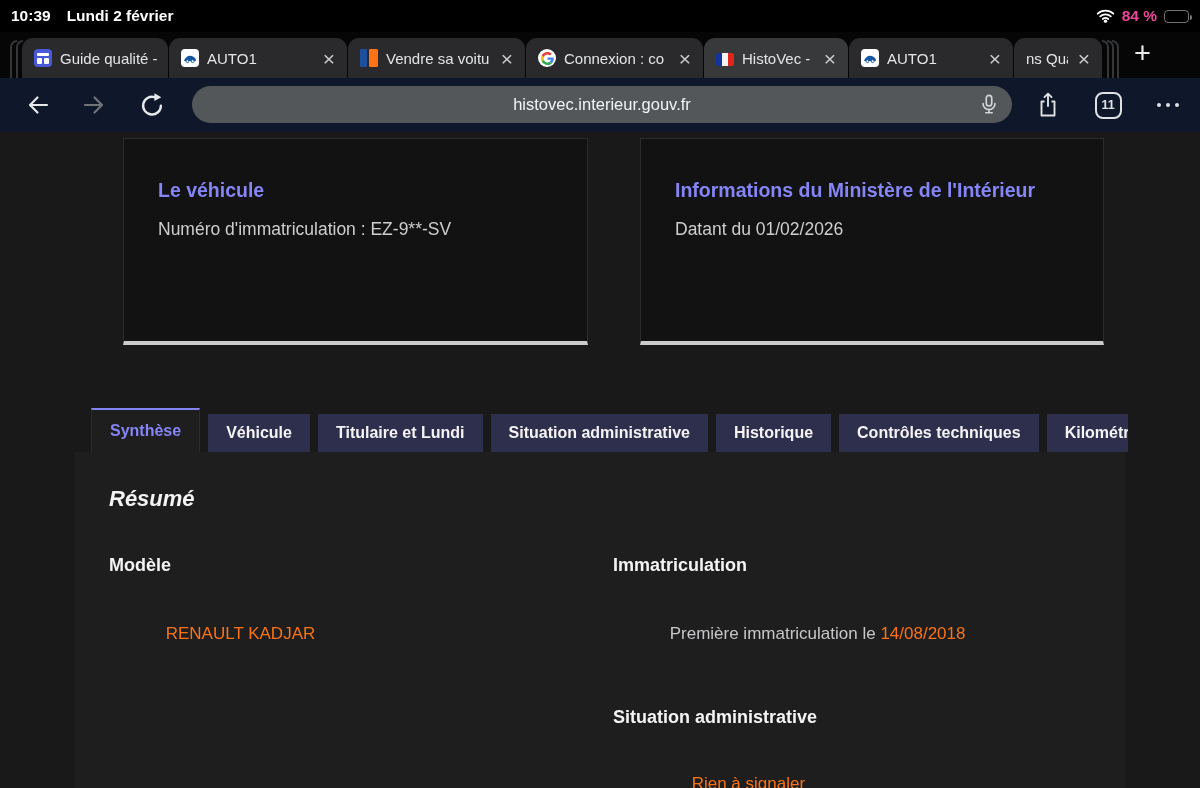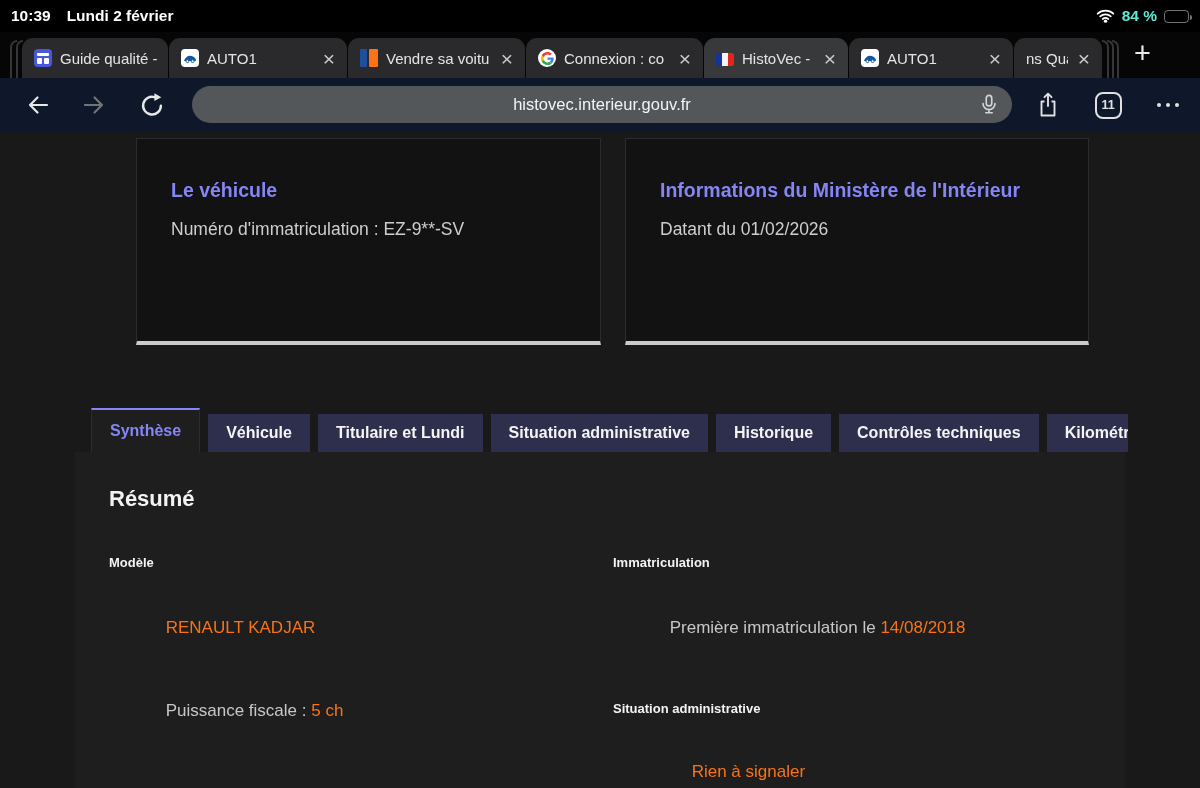--- a/index.html
+++ b/index.html
@@ -4,21 +4,21 @@
 <style>
   * { margin:0; padding:0; box-sizing:border-box; }
   html,body { width:1200px; height:788px; background:#000; overflow:hidden;
               font-family:"Liberation Sans","DejaVu Sans",sans-serif; }
   .screen { position:absolute; inset:0; width:1200px; height:788px; }
 
   
   .status-bar { position:absolute; top:0; left:0; width:1200px; height:32px; background:#000;
                 display:flex; align-items:center; justify-content:space-between; padding:0 11px; }
   .status-left { display:flex; gap:16px; align-items:center; color:#fff; font-size:15.5px; font-weight:bold; }
-  .status-right { display:flex; gap:7px; align-items:center; color:#5eead4; font-size:15.5px; font-weight:bold; }
+  .status-right { display:flex; gap:7px; align-items:center; color:#ec4899; font-size:15.5px; font-weight:bold; }
   .battery-shell { width:25px; height:13px; border:1px solid rgba(255,255,255,.45); border-radius:4px;
                    position:relative; padding:1.5px; }
   .battery-fill { height:100%; width:84%; background:#fff; border-radius:2px; }
   .battery-nub { position:absolute; right:-4px; top:4px; width:2.5px; height:5px;
                  background:rgba(255,255,255,.45); border-radius:0 2px 2px 0; }
 
   
   .tab-strip { position:absolute; top:32px; left:0; width:1200px; height:46px; background:#060607;
                display:flex; align-items:flex-end; padding-left:10px; }
   .tab-stack { width:7px; height:38px; border-top:2.5px solid #353638; border-left:2.5px solid #353638;
@@ -55,38 +55,38 @@
   .url-text { color:#f2f3f4; font-size:16.5px; }
   .mic { position:absolute; right:12px; top:6px; }
   .tabs-btn { width:27px; height:27px; border:2px solid #dfe1e2; border-radius:8px; color:#dfe1e2;
               font-size:12.5px; font-weight:bold; display:flex; align-items:center; justify-content:center; }
   .dots { display:flex; gap:4.5px; }
   .dots b { width:4.5px; height:4.5px; border-radius:50%; background:#dfe1e2; }
 
   
   .webpage { position:absolute; top:132px; left:0; width:1200px; height:656px; background:#19191a; }
   .card { position:absolute; top:6px; height:207px; background:#121213; border:1px solid #2c2c2e;
-          border-bottom:4px solid #cbcbcb; padding:35px 34px 0 34px;margin-left:13px; }
+          border-bottom:4px solid #cbcbcb; padding:35px 34px 0 34px; }
   .card1 { left:123px; width:465px; }
-  .card2 { left:612px; width:464px; }
+  .card2 { left:640px; width:464px; }
   .card h3 { color:#8585f6; font-size:19.5px; font-weight:bold; line-height:33px; }
   .card p { color:#cecece; font-size:17.5px; margin-top:12px; }
 
   .dsfr-tabs { position:absolute; left:91px; top:276px; width:1037px; height:44px; overflow:hidden;
                display:flex; align-items:flex-end; white-space:nowrap; }
   .dsfr-tab { flex:none; height:38px; background:#2e2e4d; color:#f4f4f5; font-size:16px; font-weight:bold;
               display:flex; align-items:center; padding:0 18px; margin-right:8px; }
   .dsfr-tab.active { height:44px; background:#1e1e1f; color:#8585f6; border-top:2px solid #8585f6;
                      border-left:1px solid #2c2c2e; border-right:1px solid #2c2c2e; }
 
   .panel { position:absolute; left:75px; top:320px; width:1050px; height:336px; background:#1e1e1f;
            padding:34px 0 0 34px; }
-  .panel h2 { color:#f3f3f4; font-size:22px; font-weight:bold; }
+  .panel h2 { color:#f3f3f4; font-size:22px; font-weight:bold;font-style:italic; }
   .cols { display:grid; grid-template-columns:504px 1fr; margin-top:43px; }
-  .sec-h { color:#f3f3f4; font-size:13px; font-weight:bold; }
+  .sec-h { color:#f3f3f4; font-size:18px; font-weight:bold; }
   .line { font-size:17px; color:#c7c7c9; line-height:25px; white-space:pre-wrap; }
   .purple { color:#f97316; }
   .mt8 { margin-top:8px; } .mt18 { margin-top:18px; } .mt20 { margin-top:20px; } .mt36 { margin-top:36px; }
   .indent { padding-left:22px; }
   svg { display:block; }
 </style>
 </head>
 <body>
 
 <div class="screen">
@@ -262,23 +262,20 @@
     <div class="panel">
       <h2>Résumé</h2>
 
       <div class="cols">
 
         <div>
           <div class="sec-h">Modèle</div>
           <div class="line mt20">
             <span class="purple">RENAULT KADJAR</span>
           </div>
-          <div class="line mt8">
-            <span>Puissance fiscale : </span><span class="purple">5 ch</span>
-          </div>
 
         </div>
 
         <div>
           <div class="sec-h">Immatriculation</div>
           <div class="line mt20">
             <span>Première immatriculation le </span><span class="purple">14/08/2018</span>
           </div>
 
           <div class="sec-h mt36">Situation administrative</div>

